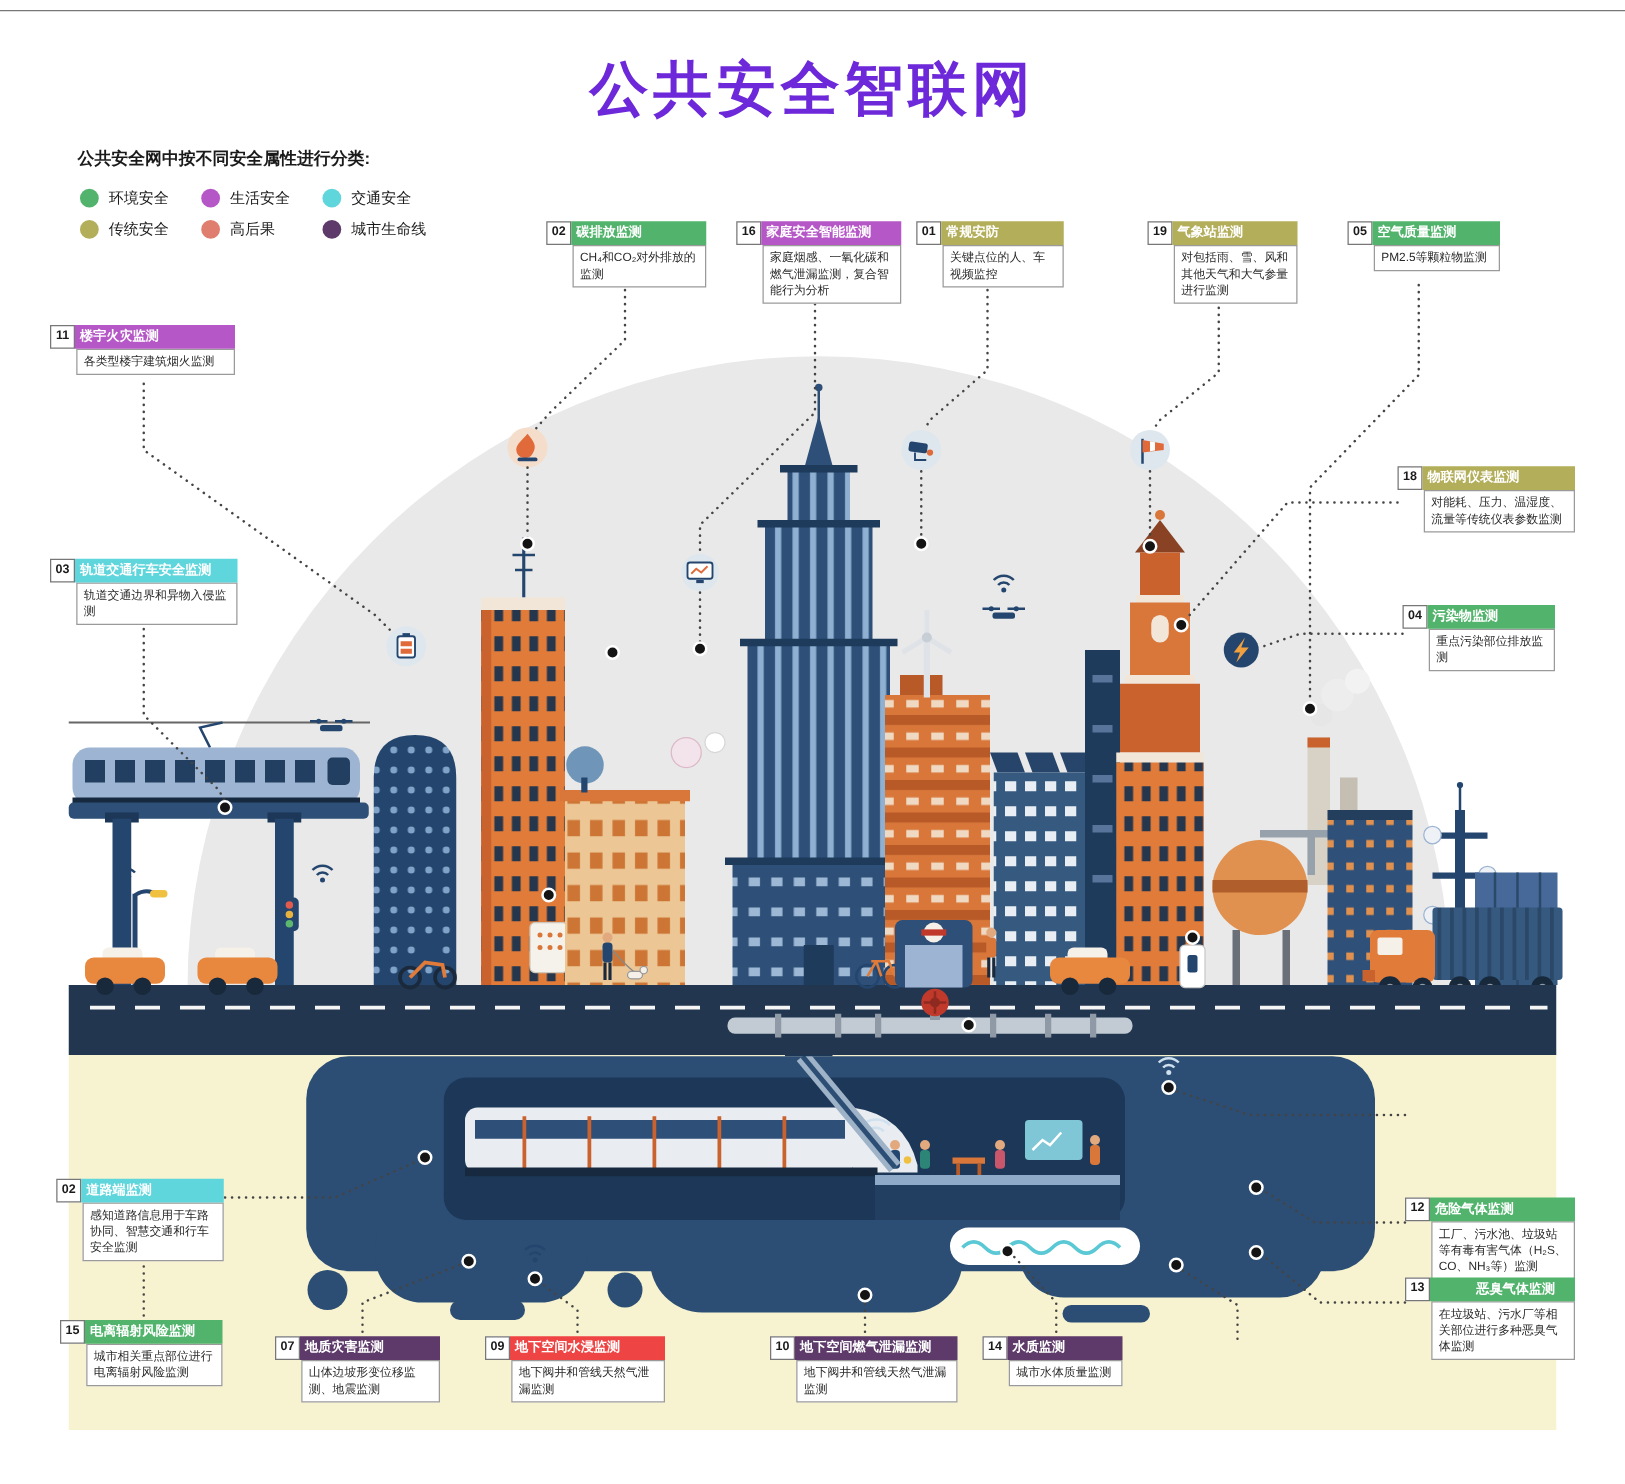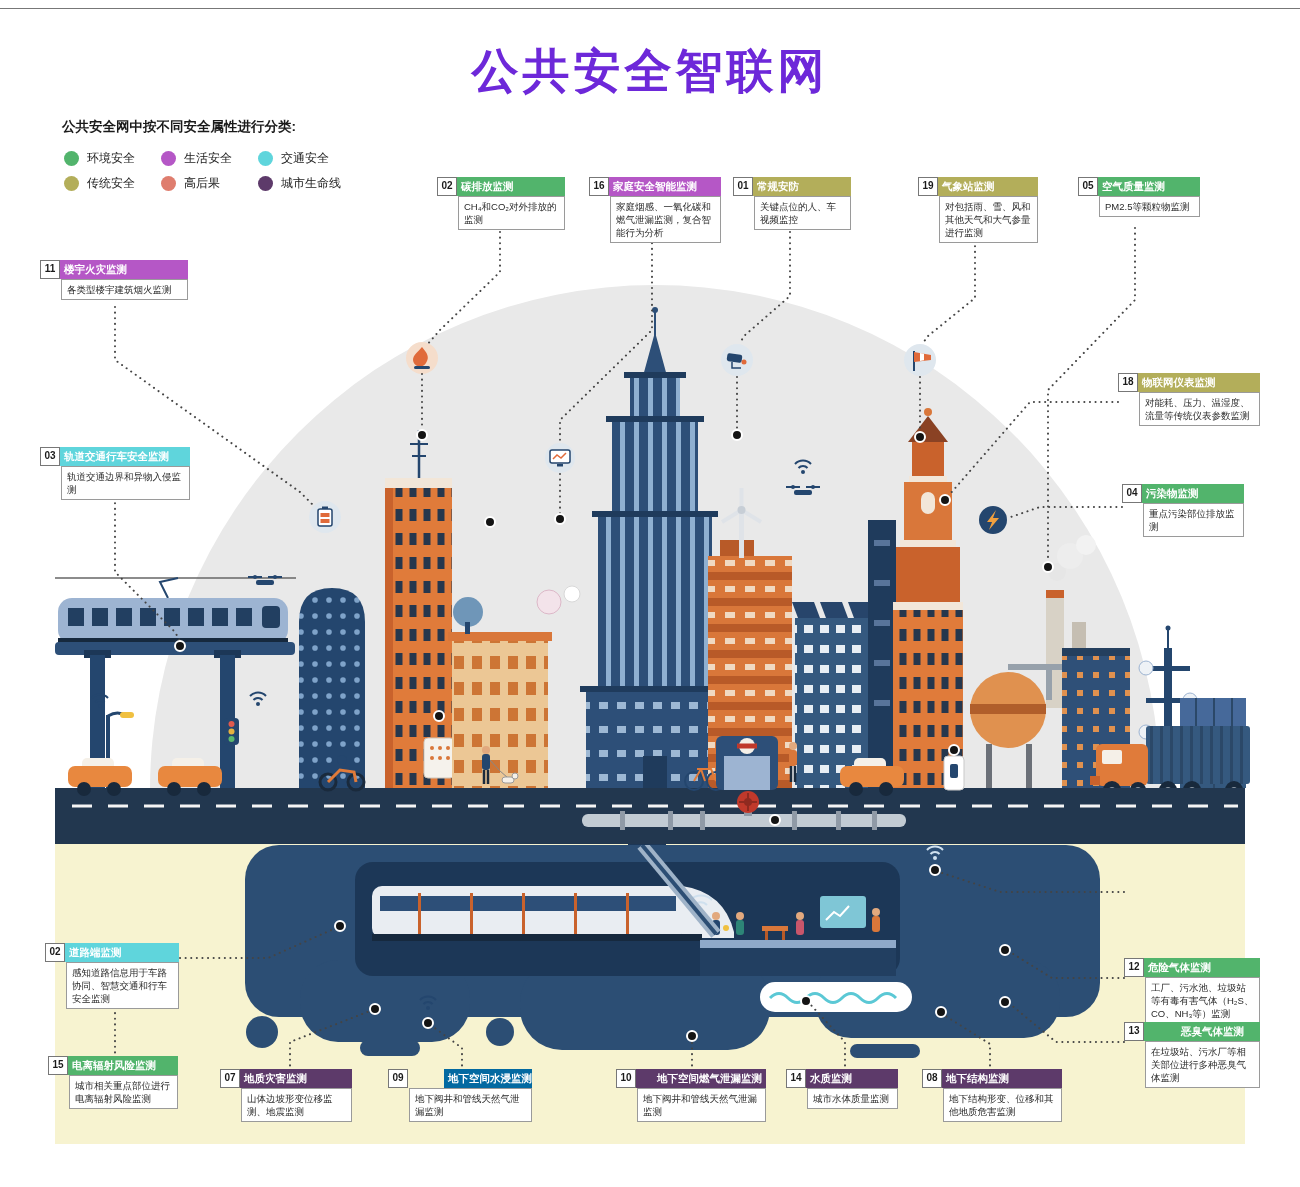--- a/index.html
+++ b/index.html
@@ -622,38 +622,31 @@
   <div class="callout" style="left:220px;top:1069px;width:132px">
     <div class="co-head">
         <span class="co-num">07</span>
         <span class="co-title" style="background: rgb(93, 58, 106);">地质灾害监测</span>
       </div>
     <div class="co-desc">山体边坡形变位移监测、地震监测</div>
   </div>
   <div class="callout" style="left:388px;top:1069px;width:144px">
     <div class="co-head">
         <span class="co-num">09</span>
-        <span class="co-title" style="background: #0369a1; margin-left: 36px;">地下空间水浸监测</span>
+        <span class="co-title" style="background: #ef4444;">地下空间水浸监测</span>
       </div>
     <div class="co-desc">地下阀井和管线天然气泄漏监测</div>
   </div>
   <div class="callout" style="left:616px;top:1069px;width:150px">
     <div class="co-head">
         <span class="co-num">10</span>
-        <span class="co-title" style="background: rgb(93, 58, 106); text-align: right;">地下空间燃气泄漏监测</span>
+        <span class="co-title" style="background: rgb(93, 58, 106);">地下空间燃气泄漏监测</span>
       </div>
     <div class="co-desc">地下阀井和管线天然气泄漏监测</div>
   </div>
   <div class="callout" style="left:786px;top:1069px;width:112px">
     <div class="co-head">
         <span class="co-num">14</span>
         <span class="co-title" style="background: rgb(93, 58, 106);">水质监测</span>
       </div>
     <div class="co-desc">城市水体质量监测</div>
   </div>
-  <div class="callout" style="left:922px;top:1069px;width:140px">
-    <div class="co-head">
-        <span class="co-num">08</span>
-        <span class="co-title" style="background: rgb(93, 58, 106);">地下结构监测</span>
-      </div>
-    <div class="co-desc">地下结构形变、位移和其他地质危害监测</div>
-  </div>
 </div>
 
 </body></html>

